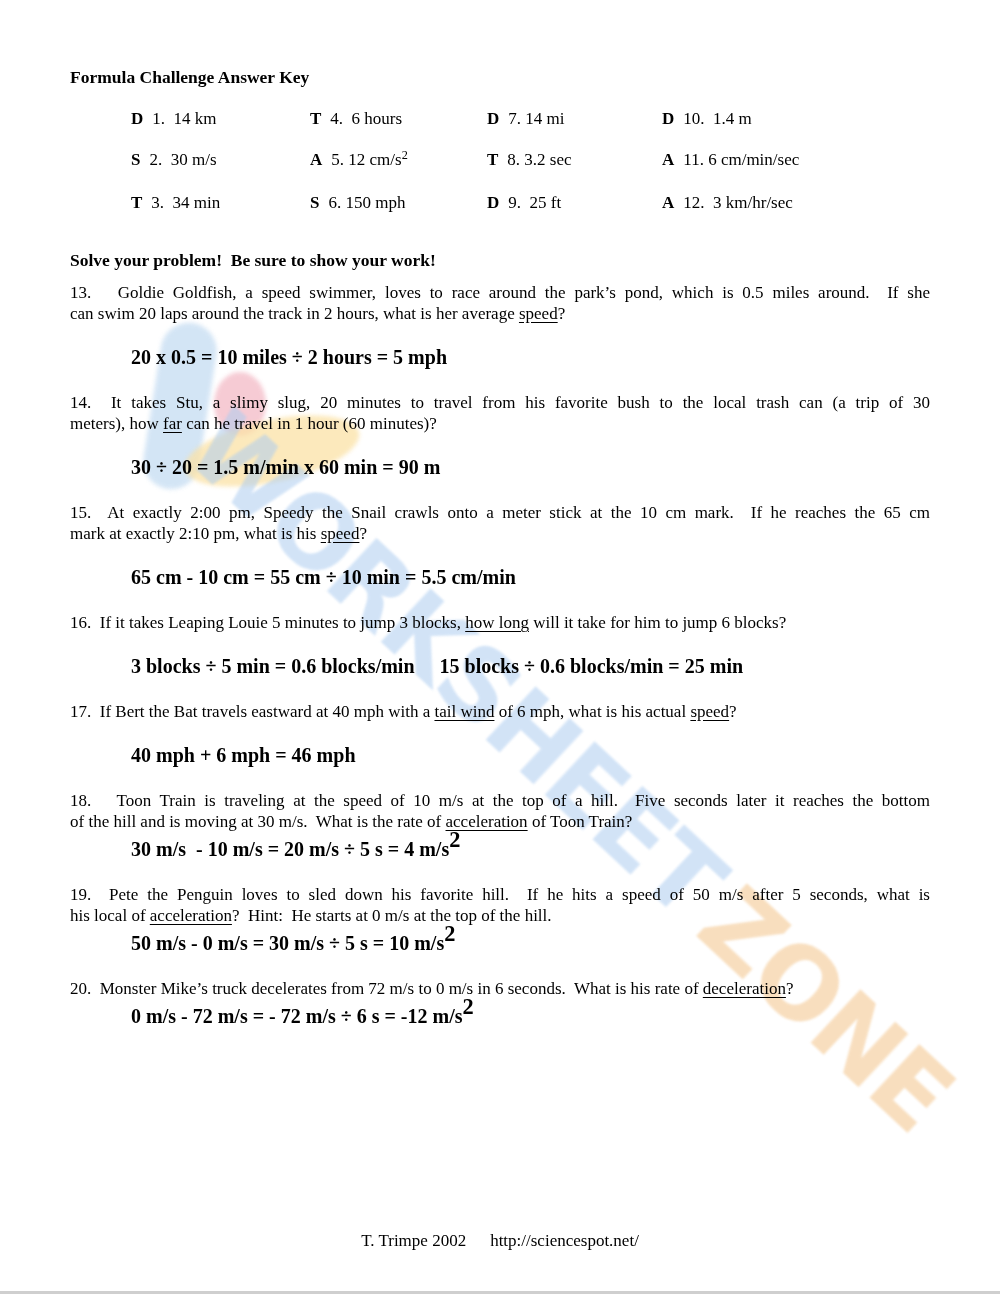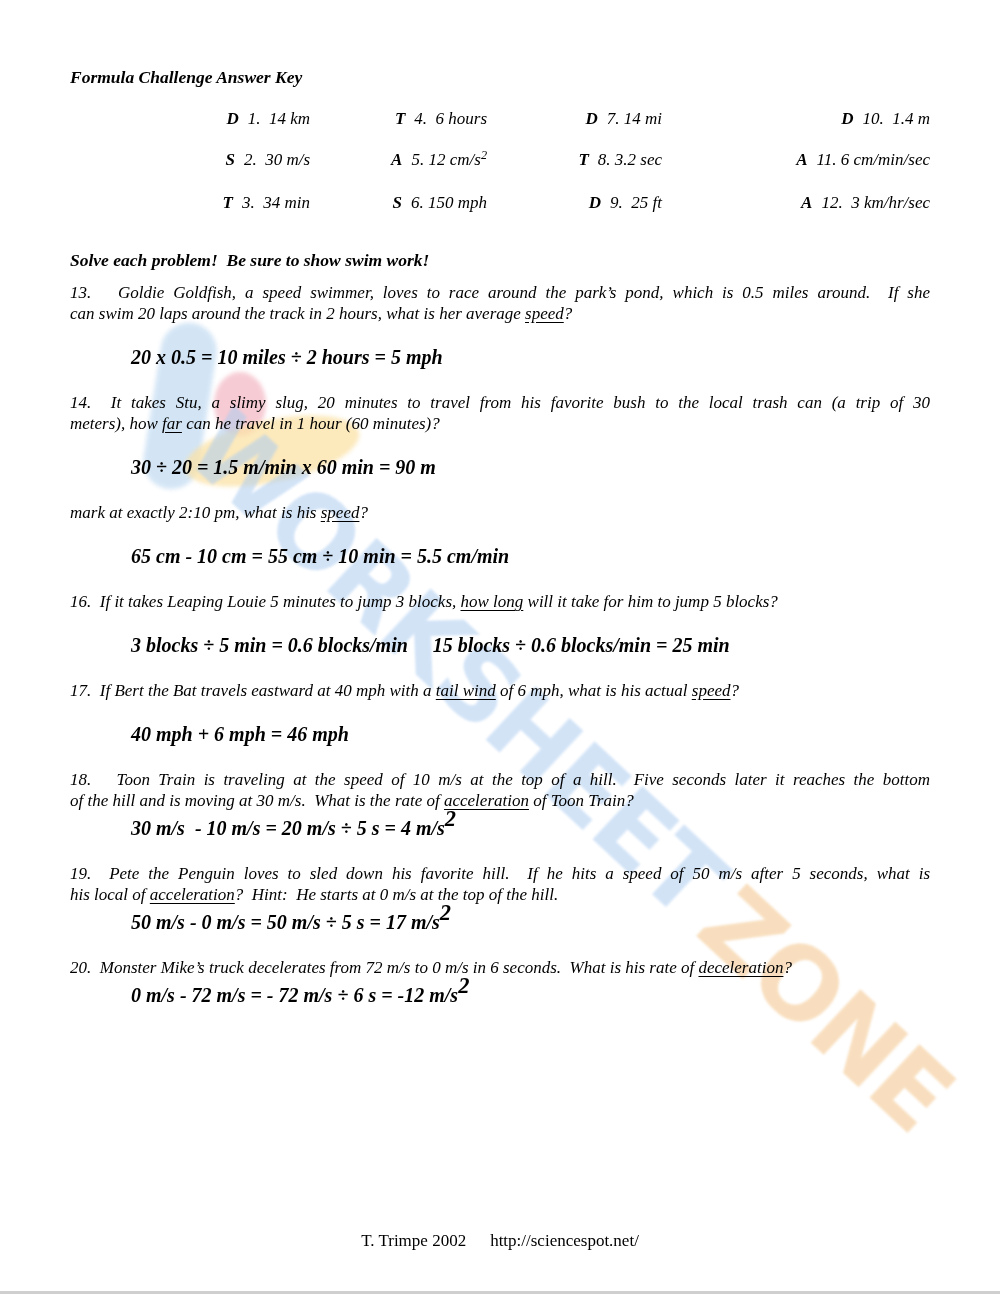--- a/index.html
+++ b/index.html
@@ -27,29 +27,29 @@
   .wm-text{
     position:absolute;left:245px;top:388px;
     transform:rotate(43deg);transform-origin:0 0;
     font-family:"DejaVu Sans", sans-serif;
     font-weight:bold;font-size:100px;letter-spacing:-3px;
     white-space:nowrap;filter:blur(1px);opacity:.55;
   }
   .wm-word2{margin-left:16px;}
 
   
-  .content{position:absolute;left:70px;top:0;width:860px;z-index:2;font-style:italic;}
+  .content{position:absolute;left:70px;top:0;width:860px;z-index:2;}
   .doc-title{margin-top:66px;font-weight:bold;font-size:17.5px;line-height:22px;}
   .instructions{margin-top:37px;font-weight:bold;font-size:17.5px;line-height:21px;white-space:pre-wrap;}
 
   
   .key-table{margin:20px 0 0 61px;font-size:17px;}
   .key-row{display:grid;grid-template-columns:179px 177px 175px 1fr;margin-bottom:20px;line-height:21px;}
   .key-row:last-child{margin-bottom:0;}
-  .key-cell{white-space:pre-wrap;text-align:right;}
+  .key-cell{white-space:pre-wrap;}
   .key-letter{font-weight:bold;margin-right:9px;}
   .key-cell .sup{font-size:0.72em;top:-0.5em;}
 
   
   .problems{width:860px;}
   .problem{margin-top:24px;}
   .problems > .problem:first-child{margin-top:11px;}
   .pline{font-size:17px;line-height:21px;}
   .pline.just{text-align:justify;text-align-last:justify;}
   .answer{font-weight:bold;font-size:20px;line-height:22px;margin:22px 0 0 61px;}
@@ -97,54 +97,55 @@
           <div class="key-cell"><span class="key-letter">A</span><span class="seg">11. 6 cm/min/sec</span></div>
         </div>
         <div class="key-row">
           <div class="key-cell"><span class="key-letter">T</span><span class="seg">3.  34 min</span></div>
           <div class="key-cell"><span class="key-letter">S</span><span class="seg">6. 150 mph</span></div>
           <div class="key-cell"><span class="key-letter">D</span><span class="seg">9.  25 ft</span></div>
           <div class="key-cell"><span class="key-letter">A</span><span class="seg">12.  3 km/hr/sec</span></div>
         </div>
       </div>
 
-    <div class="instructions">Solve each problem!  Be sure to show swim work!</div>
+    <div class="instructions">Solve your problem!  Be sure to show your work!</div>
 
     <div class="problems">
         <div class="problem">
           <div class="pline just"><span class="seg">13.   Goldie Goldfish, a speed swimmer, loves to race around the park’s pond, which is 0.5 miles around.  If she</span></div>
           <div class="pline"><span class="seg">can swim 20 laps around the track in 2 hours, what is her average </span><span class="seg u">speed</span><span class="seg">?</span></div>
           <div class="answer"><span class="seg">20 x 0.5 = 10 miles ÷ 2 hours = 5 mph</span></div>
         </div>
         <div class="problem">
           <div class="pline just"><span class="seg">14.  It takes Stu, a slimy slug, 20 minutes to travel from his favorite bush to the local trash can (a trip of 30</span></div>
           <div class="pline"><span class="seg">meters), how </span><span class="seg u">far</span><span class="seg"> can he travel in 1 hour (60 minutes)?</span></div>
           <div class="answer"><span class="seg">30 ÷ 20 = 1.5 m/min x 60 min = 90 m</span></div>
         </div>
         <div class="problem">
+          <div class="pline just"><span class="seg">15.  At exactly 2:00 pm, Speedy the Snail crawls onto a meter stick at the 10 cm mark.  If he reaches the 65 cm</span></div>
           <div class="pline"><span class="seg">mark at exactly 2:10 pm, what is his </span><span class="seg u">speed</span><span class="seg">?</span></div>
           <div class="answer"><span class="seg">65 cm - 10 cm = 55 cm ÷ 10 min = 5.5 cm/min</span></div>
         </div>
         <div class="problem">
-          <div class="pline"><span class="seg">16.  If it takes Leaping Louie 5 minutes to jump 3 blocks, </span><span class="seg u">how long</span><span class="seg"> will it take for him to jump 5 blocks?</span></div>
+          <div class="pline"><span class="seg">16.  If it takes Leaping Louie 5 minutes to jump 3 blocks, </span><span class="seg u">how long</span><span class="seg"> will it take for him to jump 6 blocks?</span></div>
           <div class="answer"><span class="seg">3 blocks ÷ 5 min = 0.6 blocks/min     15 blocks ÷ 0.6 blocks/min = 25 min</span></div>
         </div>
         <div class="problem">
           <div class="pline"><span class="seg">17.  If Bert the Bat travels eastward at 40 mph with a </span><span class="seg u">tail wind</span><span class="seg"> of 6 mph, what is his actual </span><span class="seg u">speed</span><span class="seg">?</span></div>
           <div class="answer"><span class="seg">40 mph + 6 mph = 46 mph</span></div>
         </div>
         <div class="problem">
           <div class="pline just"><span class="seg">18.   Toon Train is traveling at the speed of 10 m/s at the top of a hill.  Five seconds later it reaches the bottom</span></div>
           <div class="pline"><span class="seg">of the hill and is moving at 30 m/s.  What is the rate of </span><span class="seg u">acceleration</span><span class="seg"> of Toon Train?</span></div>
           <div class="answer"><span class="seg">30 m/s  - 10 m/s = 20 m/s ÷ 5 s = 4 m/s</span><span class="seg sup">2</span></div>
         </div>
         <div class="problem">
           <div class="pline just"><span class="seg">19.  Pete the Penguin loves to sled down his favorite hill.  If he hits a speed of 50 m/s after 5 seconds, what is</span></div>
           <div class="pline"><span class="seg">his local of </span><span class="seg u">acceleration</span><span class="seg">?  Hint:  He starts at 0 m/s at the top of the hill.</span></div>
-          <div class="answer"><span class="seg">50 m/s - 0 m/s = 50 m/s ÷ 5 s = 17 m/s</span><span class="seg sup">2</span></div>
+          <div class="answer"><span class="seg">50 m/s - 0 m/s = 30 m/s ÷ 5 s = 10 m/s</span><span class="seg sup">2</span></div>
         </div>
         <div class="problem">
           <div class="pline"><span class="seg">20.  Monster Mike’s truck decelerates from 72 m/s to 0 m/s in 6 seconds.  What is his rate of </span><span class="seg u">deceleration</span><span class="seg">?</span></div>
           <div class="answer"><span class="seg">0 m/s - 72 m/s = - 72 m/s ÷ 6 s = -12 m/s</span><span class="seg sup">2</span></div>
         </div>
       </div>
   </div>
 
   <div class="footer">
     <span>T. Trimpe 2002</span>

